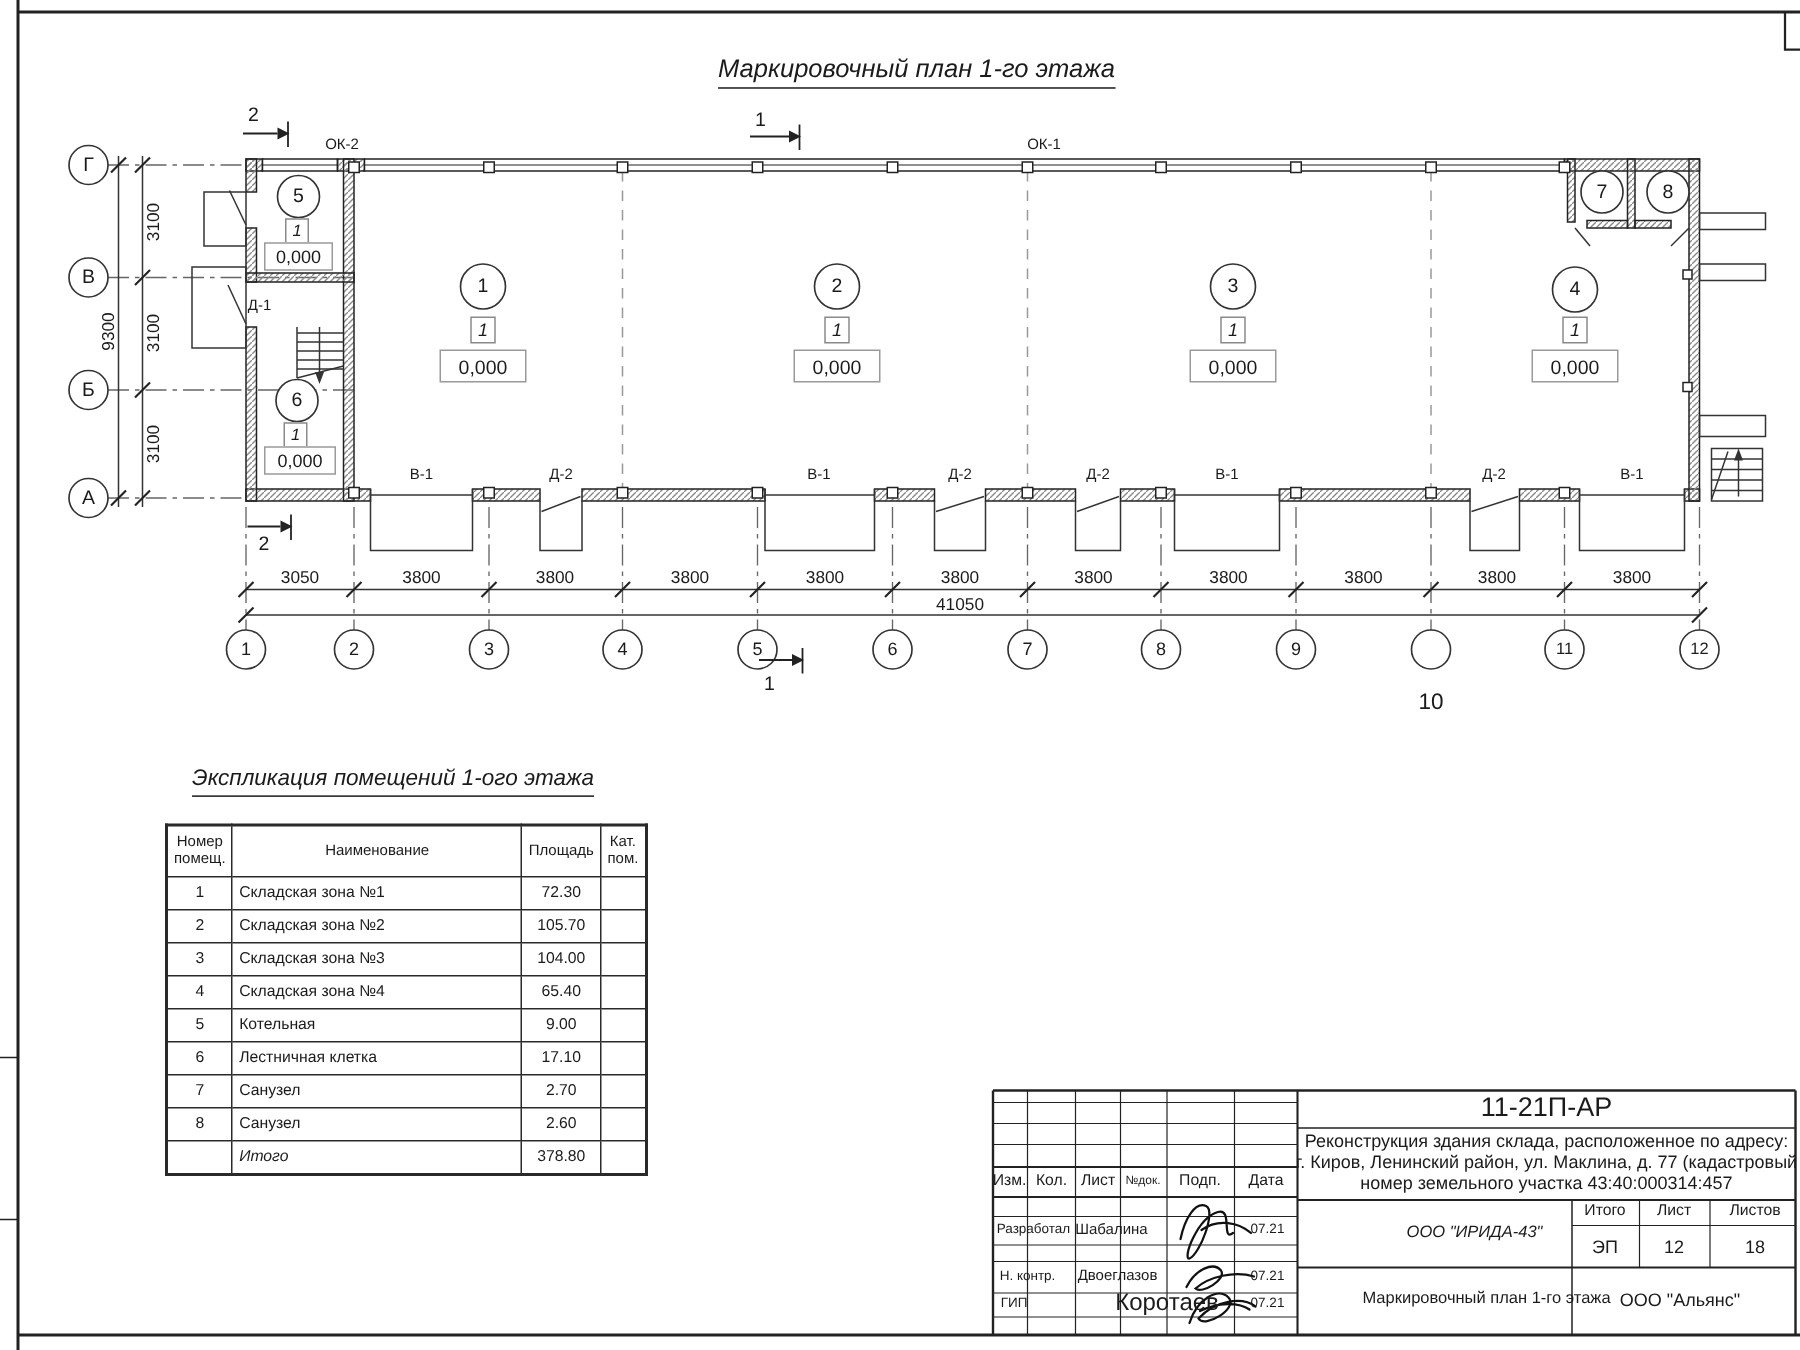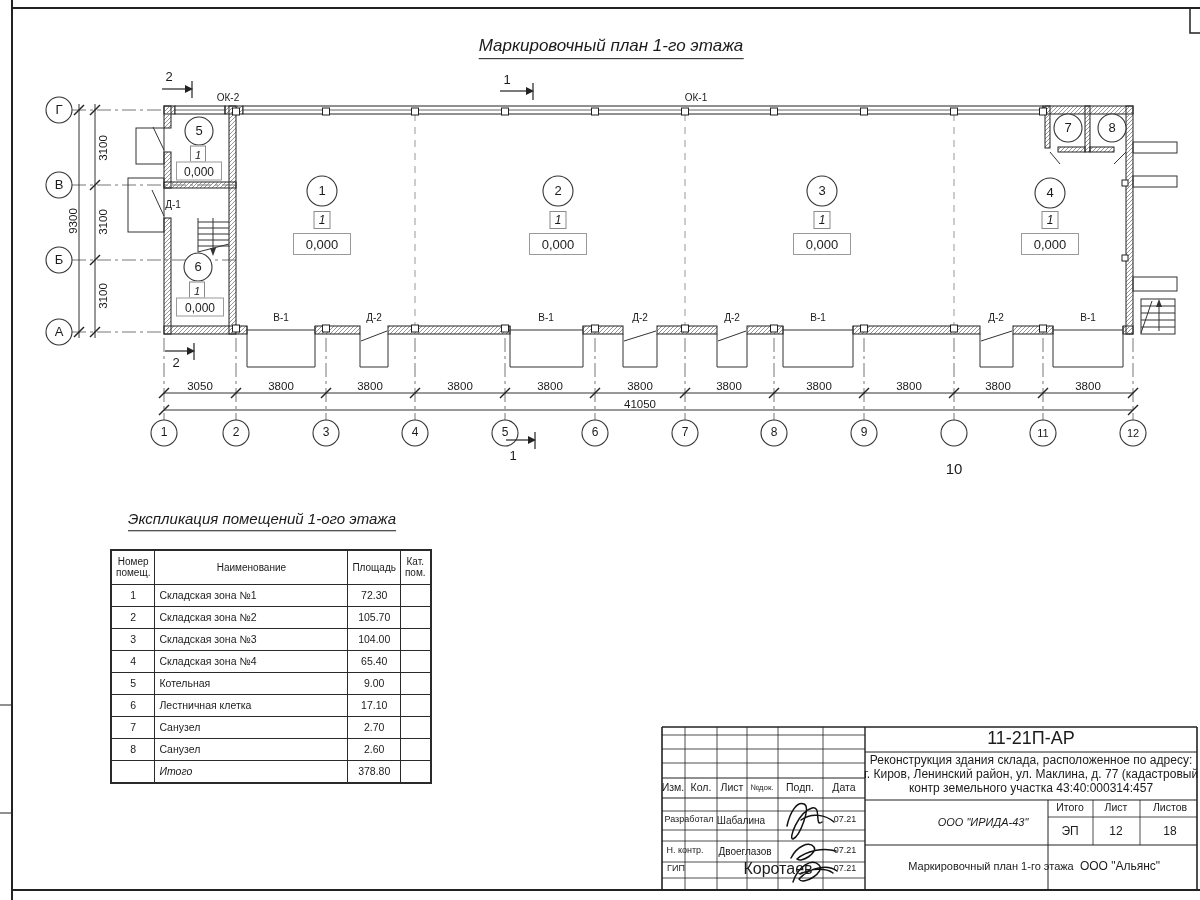--- a/index.html
+++ b/index.html
@@ -449,21 +449,21 @@
           <td class="r it">Итого</td>
           <td class="c">378.80</td>
           <td></td>
         </tr>
 </tbody>
     </table>
 
 <div class="lbl" style="left:1031px;top:739px;font-size:18px;">11-21П-АР</div>
 <div class="lbl" style="left:1031px;top:761px;font-size:12px;">Реконструкция здания склада, расположенное по адресу:</div>
 <div class="lbl" style="left:1031px;top:775px;font-size:12px;">г. Киров, Ленинский район, ул. Маклина, д. 77 (кадастровый</div>
-<div class="lbl" style="left:1031px;top:789px;font-size:12px;">контр земельного участка 43:40:000314:457</div>
+<div class="lbl" style="left:1031px;top:789px;font-size:12px;">номер земельного участка 43:40:000314:457</div>
 
 <div class="lbl" style="left:673px;top:788px;font-size:10.5px;">Изм.</div>
 <div class="lbl" style="left:701px;top:788px;font-size:10.5px;">Кол.</div>
 <div class="lbl" style="left:732px;top:788px;font-size:10.5px;">Лист</div>
 <div class="lbl" style="left:762px;top:788px;font-size:8px;">№док.</div>
 <div class="lbl" style="left:800px;top:788px;font-size:10.5px;">Подп.</div>
 <div class="lbl" style="left:844px;top:788px;font-size:10.5px;">Дата</div>
 
 <div class="lbl" style="left:689px;top:820px;font-size:9px;">Разработал</div>
 <div class="lbl" style="left:741px;top:820px;font-size:10px;">Шабалина</div>

